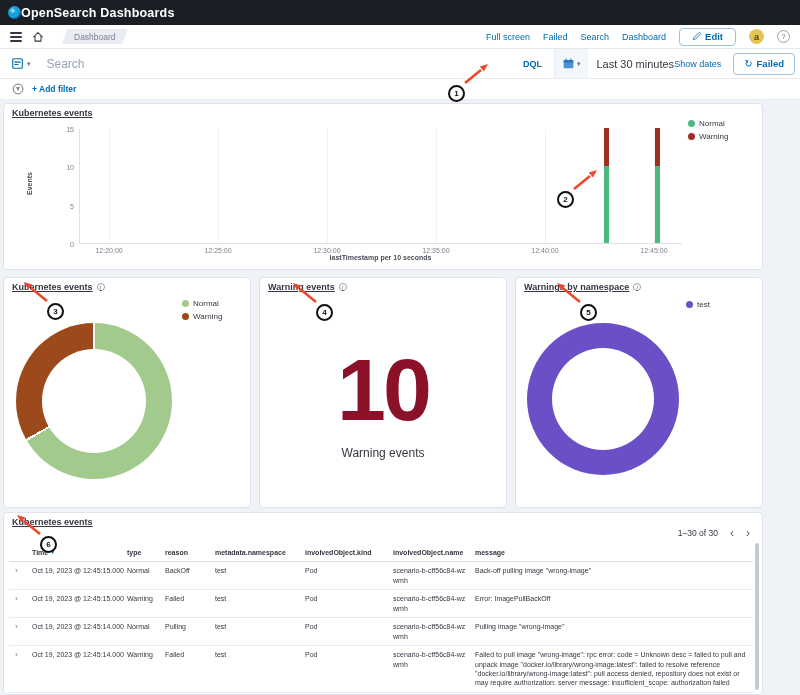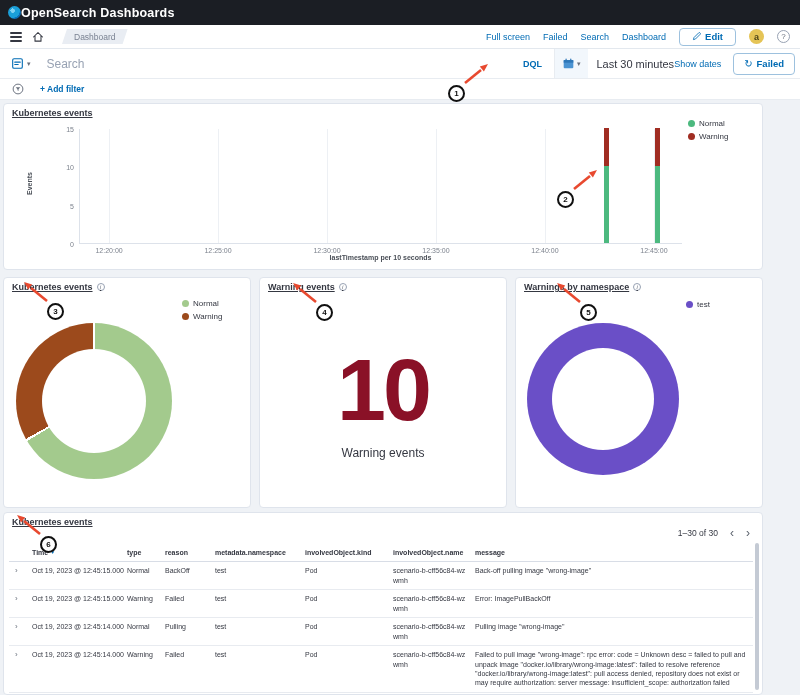--- a/index.html
+++ b/index.html
@@ -41,21 +41,21 @@
   .dql { color:var(--accent,#006BB4); font-size:9px; font-weight:bold; padding:0 12px; cursor:pointer; }
   .qb-sep { width:1px; height:100%; background:#e8ecf1; }
   .cal-btn { display:flex; align-items:center; gap:3px; padding:0 8px; height:100%; background:#f2f7fc; cursor:pointer; }
   .timerange { font-size:11px; color:#343741; margin-left:8px; white-space:nowrap; }
   .show-dates { margin-left:auto; color:var(--accent,#006BB4); font-size:9px; padding-right:12px; cursor:pointer; white-space:nowrap; }
   .refresh-btn { display:flex; align-items:center; gap:4px; border:1px solid #9dc1de; border-radius:4px;
     height:22px; padding:0 10px; margin-right:5px; color:var(--accent,#006BB4); font-size:9.5px; font-weight:bold; background:#fff; cursor:pointer; }
   .refresh-glyph { font-size:10px; font-weight:normal; }
   
   .filterbar { position:absolute; left:0; top:79px; width:800px; height:21px; background:#fff;
-    border-bottom:1px solid #e8ecf1; display:flex; align-items:center; gap:16px; padding:0 12px; }
+    border-bottom:1px solid #e8ecf1; display:flex; align-items:center; gap:8px; padding:0 12px; }
   .add-filter { color:var(--accent,#006BB4); font-size:8.5px; font-weight:bold; cursor:pointer; }
   
   .dashboard { position:absolute; left:0; top:100px; width:800px; height:595px; background:#eff2f6; }
   .panel { position:absolute; background:#fff; border:1px solid #dfe4ec; border-radius:4px; overflow:hidden; }
   .p-title { position:absolute; left:8px; top:4px; font-size:9px; font-weight:bold; color:#343741; display:flex; gap:4px; align-items:center; z-index:3;text-decoration:underline; }
   .circle-i { width:8px; height:8px; border-radius:50%; border:1px solid #98a2b3; color:#69707d;
     font-size:6px; font-style:italic; display:inline-flex; align-items:center; justify-content:center; font-weight:normal; }
   .panelA { left:3px; top:3px; width:760px; height:167px; }
   .panelB { left:3px; top:177px; width:248px; height:231px; }
   .panelC { left:259px; top:177px; width:248px; height:231px; }

